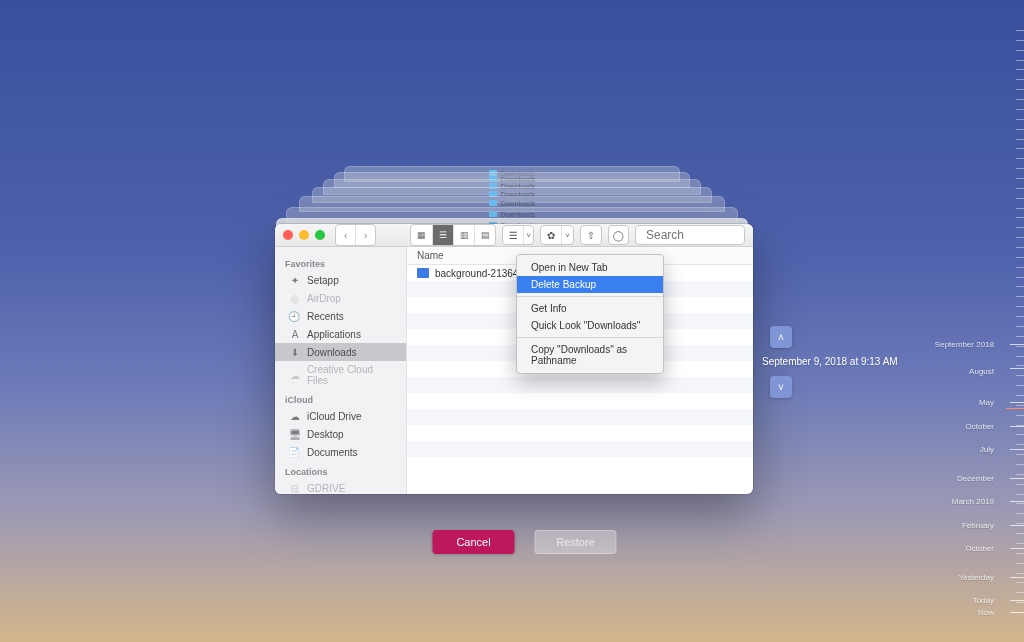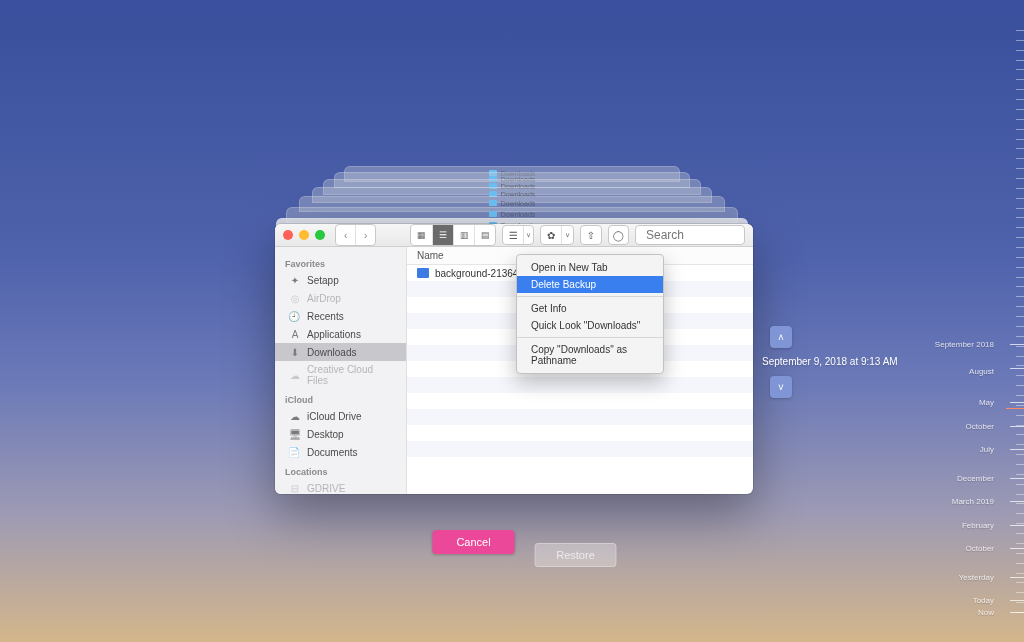--- a/index.html
+++ b/index.html
@@ -103,22 +103,22 @@
 .cm-sep{ height:1px; margin:3px 0; background:#d6d6d6;}
 
 
 .snap-nav{ position:absolute; left:770px; top:326px; display:flex; flex-direction:column; gap:28px; align-items:center;}
 .snap-btn{ width:22px; height:22px; background:#7f95d5; border-radius:4px; display:flex; align-items:center; justify-content:center; color:#fff; font-size:10px; cursor:pointer; box-shadow:0 1px 3px rgba(0,0,0,0.2);}
 .snap-time{ position:absolute; left:762px; top:356px; color:#fff; font-size:10px; white-space:nowrap; text-shadow:0 1px 2px rgba(0,0,0,0.2);}
 
 
 .bottom-btns{ position:absolute; left:50%; transform:translateX(-50%); top:530px; display:flex; gap:20px;}
 .btn-bottom{ width:82px; height:24px; border-radius:4px; display:flex; align-items:center; justify-content:center; font-size:11px; cursor:pointer;}
-.btn-cancel{ background:#ec4899; color:#fff; box-shadow:0 1px 3px rgba(0,0,0,0.2);margin-left:25px;}
-.btn-restore{ background:rgba(255,255,255,0.3); color:rgba(255,255,255,0.7); border:1px solid rgba(255,255,255,0.3);margin-top:13px;}
+.btn-cancel{ background:#be185d; color:#fff; box-shadow:0 1px 3px rgba(0,0,0,0.2);margin-left:25px;}
+.btn-restore{ background:rgba(255,255,255,0.3); color:rgba(255,255,255,0.7); border:1px solid rgba(255,255,255,0.3);}
 
 
 .timeline{ position:absolute; right:0; top:30px; bottom:30px; width:44px; }
 .timeline-label{ position:absolute; right:30px; color:rgba(255,255,255,0.8); font-size:8px; white-space:nowrap; text-shadow:0 1px 1px rgba(0,0,0,0.2);}
 .tick{ position:absolute; right:0; width:8px; height:1px; background:rgba(255,255,255,0.42);}
 .tick.major{ width:14px; background:rgba(255,255,255,0.72);}
 .tick.now{ background:#ff8a65; width:18px;}
 </style>
 </head>
 <body>

